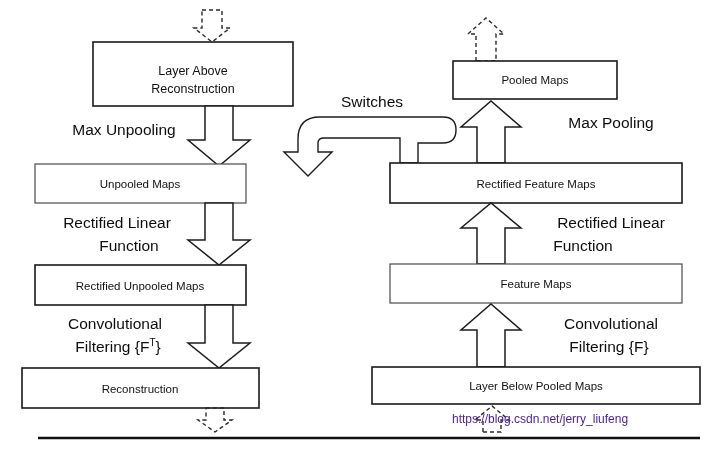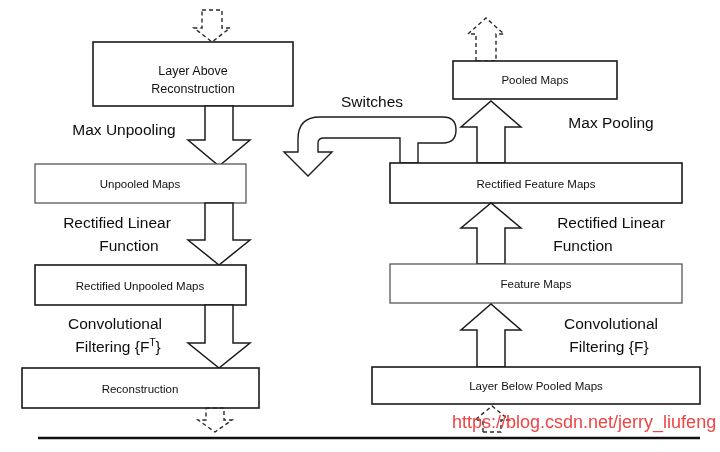--- a/index.html
+++ b/index.html
@@ -76,22 +76,22 @@
     stroke: #111111;
     stroke-width: 2.4;
   }
   .tick-mark {
     stroke: #111111;
     stroke-width: 2;
   }
   .watermark {
     position: absolute;
     font-family: "Liberation Sans", sans-serif;
-    font-size: 18px;
-    color: #ef4444;
+    font-size: 12px;
+    color: #4c1d95;
     white-space: nowrap;
     left: 452px;
     top: 412px;
     pointer-events: none;
   }
 </style>
 </head>
 <body>
 
 <div id="canvas">

